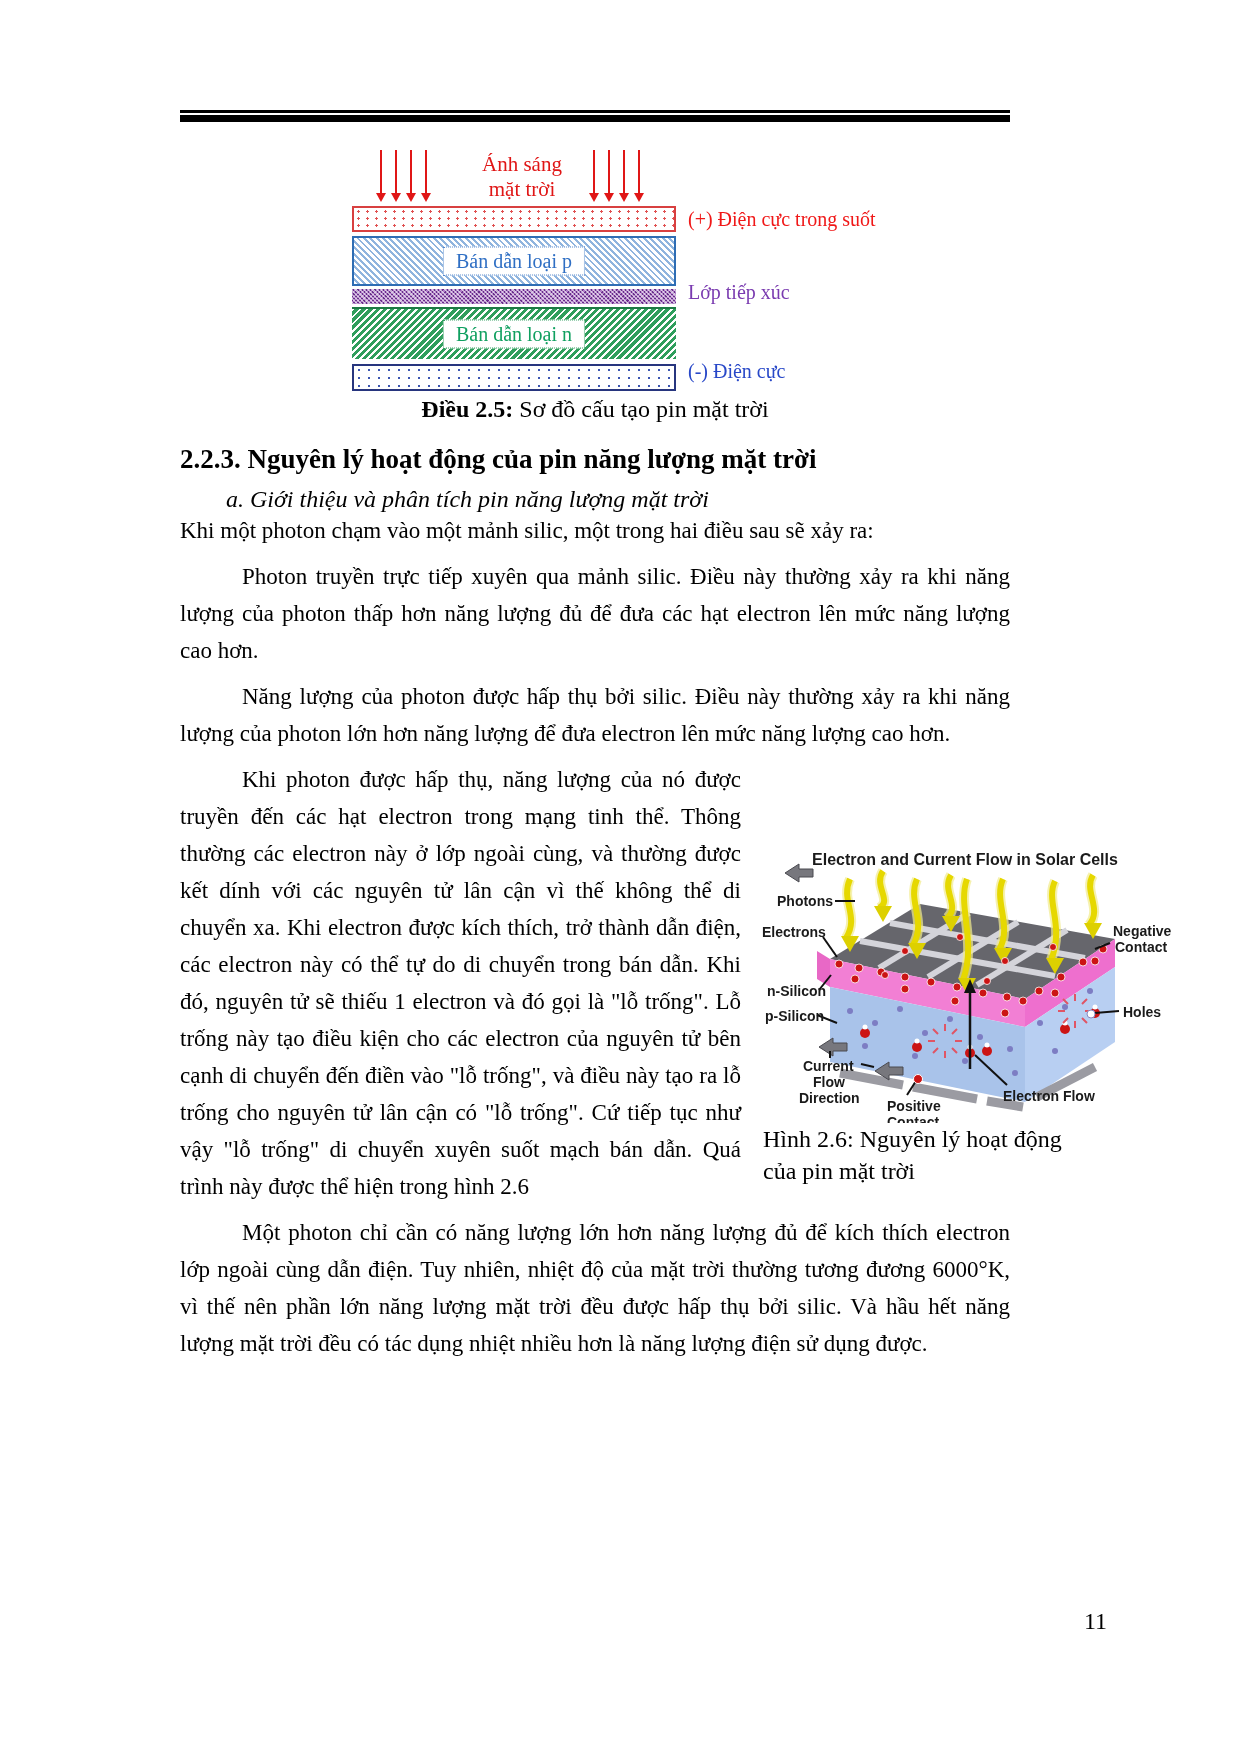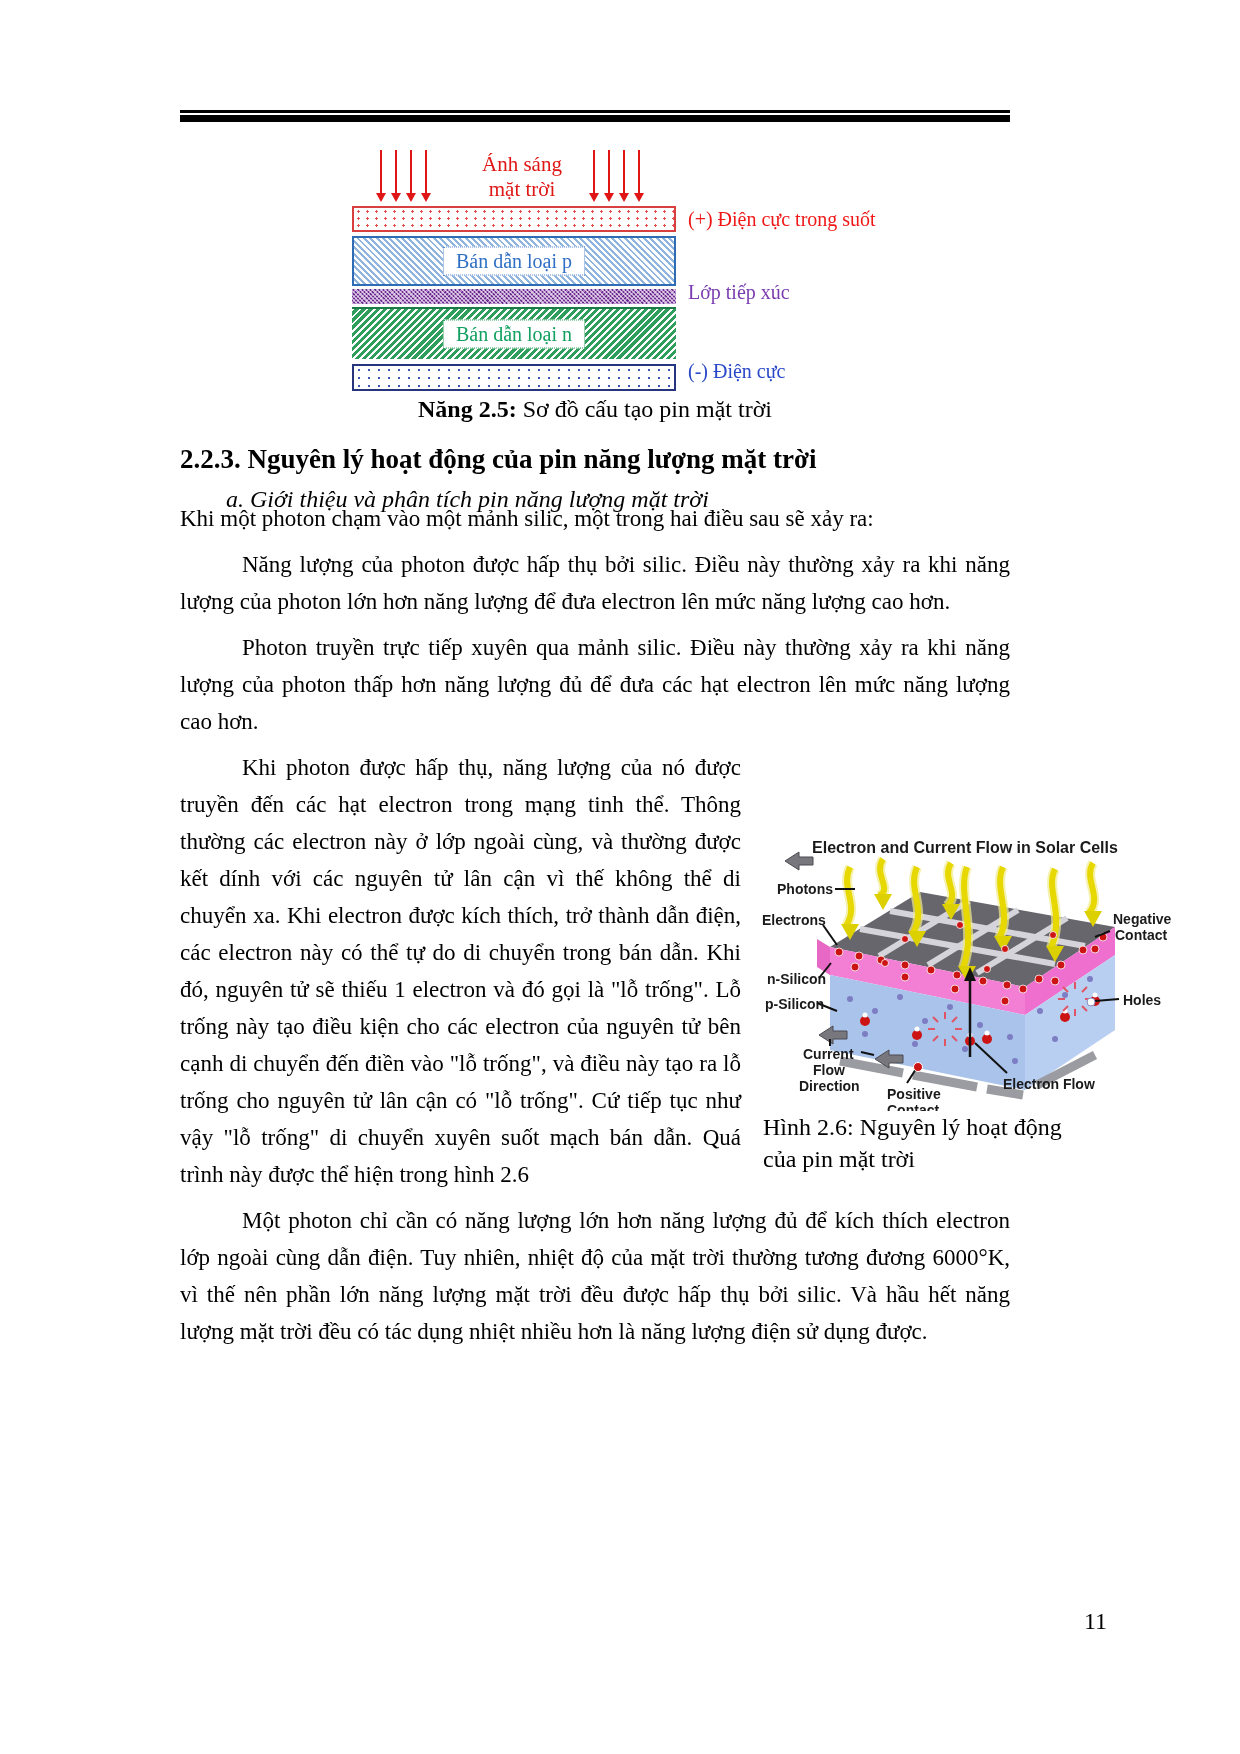--- a/index.html
+++ b/index.html
@@ -45,21 +45,21 @@
   .side-label.l3{top:212px;color:#2848c8;}
 
   .fig25-caption{position:absolute;left:180px;top:396px;width:830px;text-align:center;font-size:24px;}
   .fig25-caption b{font-weight:bold;}
   .cap-text{margin-left:6px;}
 
   .heading{position:absolute;left:180px;top:444px;width:860px;font-size:27px;font-weight:bold;}
   .subheading{position:absolute;left:226px;top:486px;width:800px;font-size:24px;font-style:italic;}
 
   
-  .body-text{position:absolute;left:180px;top:500px;width:830px;
+  .body-text{position:absolute;left:180px;top:512px;width:830px;
     font-size:23px;line-height:37px;text-align:justify;}
   .body-text p{margin:0 0 9px 0;}
   .body-text p.ind{text-indent:62px;}
 
   .fig26-float{float:right;width:420px;margin:0 -165px 4px 14px;}
   .fig26-svg{display:block;}
   .fig26-caption{width:336px;margin-left:8px;font-size:24px;line-height:32px;text-align:left;text-indent:0;}
   .fig26-caption b{font-weight:normal;}
 
   .page-number{position:absolute;left:1084px;top:1608px;font-size:24px;}
@@ -103,30 +103,30 @@
       <span class="inner-box n">Bán dẫn loại n</span>
     </div>
     <div class="layer layer-5"></div>
 
     <div class="side-label l1">(+) Điện cực trong suốt</div>
     <div class="side-label l2">Lớp tiếp xúc</div>
     <div class="side-label l3">(-) Điện cực</div>
   </div>
 
   <div class="fig25-caption">
-    <b>Năng 2.5:</b><span class="cap-text">Sơ đồ cấu tạo pin mặt trời</span>
+    <b>Điều 2.5:</b><span class="cap-text">Sơ đồ cấu tạo pin mặt trời</span>
   </div>
 
   <div class="heading">2.2.3. Nguyên lý hoạt động của pin năng lượng mặt trời</div>
   <div class="subheading">a. Giới thiệu và phân tích pin năng lượng mặt trời</div>
 
   <div class="body-text">
     <p>Khi một photon chạm vào một mảnh silic, một trong hai điều sau sẽ xảy ra:</p>
+    <p class="ind">Photon truyền trực tiếp xuyên qua mảnh silic. Điều này thường xảy ra khi năng lượng của photon thấp hơn năng lượng đủ để đưa các hạt electron lên mức năng lượng cao hơn.</p>
     <p class="ind">Năng lượng của photon được hấp thụ bởi silic. Điều này thường xảy ra khi năng lượng của photon lớn hơn năng lượng để đưa electron lên mức năng lượng cao hơn.</p>
-    <p class="ind">Photon truyền trực tiếp xuyên qua mảnh silic. Điều này thường xảy ra khi năng lượng của photon thấp hơn năng lượng đủ để đưa các hạt electron lên mức năng lượng cao hơn.</p>
     <p class="ind">
       <span class="fig26-float" style="display:block;">
         <svg class="fig26-svg" width="420" height="362" viewBox="0 0 420 362">
 
           <text x="210" y="104" font-size="16" text-anchor="middle" fill="#1a1a1a">Electron and Current Flow in Solar Cells</text>
 
           <g>
 
             <polygon points="75,198 165,143 360,178 270,238" fill="#66666c"></polygon>
             <g stroke="#d4d4da" stroke-width="6">

